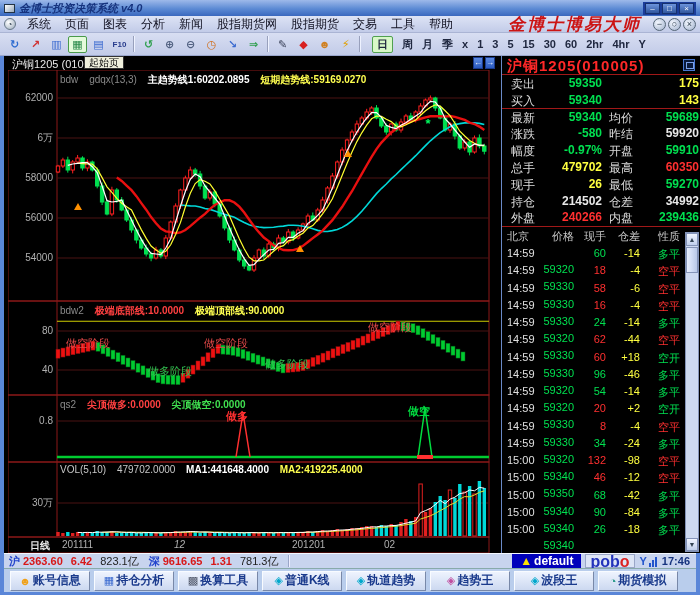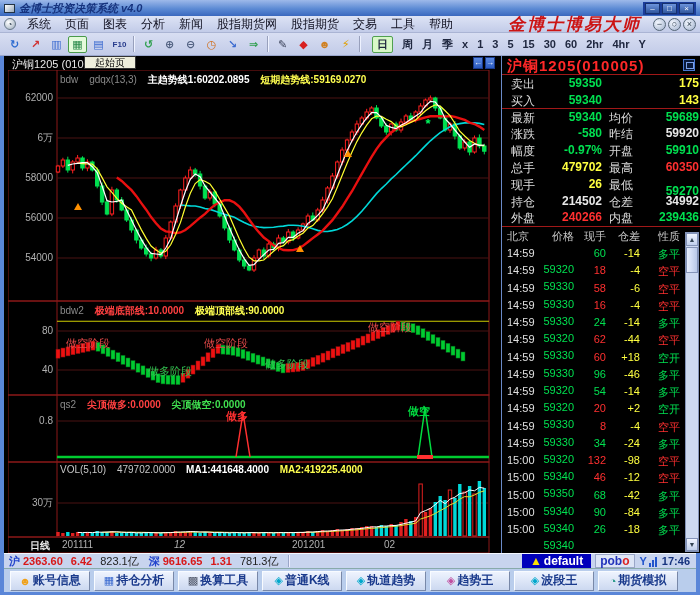--- a/index.html
+++ b/index.html
@@ -38,21 +38,21 @@
   .tbicon.f10 { font-size:8px; letter-spacing:0; }
   .tbsep { width:0; height:16px; border-left:1px solid #98a0bc; border-right:1px solid #eef2ff; margin:0 3px; }
   .periods { display:flex; align-items:center; margin-left:8px; gap:9px; }
   .period { font-size:11px; font-weight:bold; color:#202840; }
   .period.active { background:#d8f8c8; border:1px solid #50a050; padding:0 4px; border-radius:2px; }
   
   .chart-area { position:absolute; left:0; top:56px; width:493px; height:497px; background:#000; }
   .symbolbar { position:absolute; left:0; top:0; width:493px; height:14px; color:#e8e8e8; font-size:11px; }
   .symboltext { position:absolute; left:8px; top:1px; }
   .starttab { position:absolute; left:80px; top:0px; background:#efefdc; border:1px solid #333; color:#000;
-              font-size:10px; padding:0 10px; height:13px; line-height:12px; }
+              font-size:10px; padding:0 4px; height:13px; line-height:12px; }
   .navbtn { position:absolute; top:1px; width:10px; height:12px; background:linear-gradient(180deg,#5c8ae0,#2a5ac0);
             border:1px solid #1a3a8c; color:#fff; font-size:8px; line-height:10px; text-align:center; }
   .phead { position:absolute; font-size:10px; white-space:nowrap; }
   .phead span { margin-right:8px; }
   .ind-name { color:#8a8a8a; }
   .ind-white { color:#ffffff; font-weight:bold; }
   .ind-yellow { color:#ffff50; font-weight:bold; }
   .ind-red { color:#ff4040; font-weight:bold; }
   .ind-green { color:#40e050; font-weight:bold; }
   .ind-gray { color:#c8c8c8; }
@@ -82,21 +82,21 @@
   .vthumb { position:absolute; left:0; top:14px; width:12px; height:26px; background:linear-gradient(90deg,#e8efff,#b8c8e8); border:1px solid #8494b8; }
   
   .statusbar { position:absolute; left:0; top:553px; width:692px; height:15px; background:#c8d4ee;
                border-top:1px solid #f4f8ff; display:flex; align-items:center; font-size:11px; padding-left:5px; }
   .st-ex { color:#2244cc; font-weight:bold; margin-right:3px; }
   .st-num { color:#d81818; font-weight:bold; margin-right:8px; }
   .st-amt { color:#222; margin-right:10px; }
   .st-sep { height:12px; border-left:1px solid #9aa6c8; border-right:1px solid #eef; margin-right:8px; }
   .st-default { margin-left:auto; background:#0000bb; color:#fff; font-weight:bold; font-size:12px; padding:0 8px; height:14px; line-height:14px; }
   .st-default .tri { color:#ffe000; margin-right:2px; }
-  .st-pobo { background:#dde5f6; border:1px solid #9aa6c8; padding:0 4px; margin-left:4px; font-weight:bold; font-size:12px; height:14px; line-height:13px; }
+  .st-pobo { background:#dde5f6; border:1px solid #9aa6c8; padding:0 4px; margin-left:4px; font-weight:bold; font-size:16px; height:14px; line-height:13px; }
   .st-pobo .b { color:#2233bb; } .st-pobo .r { color:#dd2222; }
   .st-signal { margin-left:5px; display:flex; align-items:flex-end; height:12px; }
   .st-signal .y { color:#2255cc; font-weight:bold; font-size:11px; margin-right:1px; }
   .st-signal i { display:inline-block; width:2px; background:#2255cc; margin-left:1px; }
   .st-time { color:#16337e; font-weight:bold; margin:0 6px 0 5px; }
   
   .buttonbar { position:absolute; left:0; top:568px; width:692px; height:24px; background:#b9cdec;
                display:flex; align-items:center; gap:4px; padding-left:6px; border-top:1px solid #8aa; }
   .bbtn { width:80px; height:20px; background:linear-gradient(180deg,#eef3fe,#ccd8f0);
           border:1px solid; border-color:#f8fbff #7888a8 #7888a8 #f8fbff; display:flex; align-items:center;
@@ -648,21 +648,21 @@
         <span class="qrow" style="top: 104px;">
           <span class="ql">总手</span>
           <span class="qv" style="color: rgb(255, 255, 64);">479702</span>
           <span class="ql2">最高</span>
           <span class="qv2" style="color: rgb(255, 48, 48);">60350</span>
         </span>
         <span class="qrow" style="top: 120.8px;">
           <span class="ql">现手</span>
           <span class="qv" style="color: rgb(255, 255, 64);">26</span>
           <span class="ql2">最低</span>
-          <span class="qv2" style="color: rgb(0, 224, 80); margin-top: 7px;">59270</span>
+          <span class="qv2" style="color: rgb(0, 224, 80);">59270</span>
         </span>
         <span class="qrow" style="top: 137.6px;">
           <span class="ql">持仓</span>
           <span class="qv" style="color: rgb(232, 232, 232);">214502</span>
           <span class="ql2">仓差</span>
           <span class="qv2" style="color: rgb(232, 232, 232);">34992</span>
         </span>
         <span class="qrow" style="top: 154.4px;">
           <span class="ql">外盘</span>
           <span class="qv" style="color: rgb(255, 48, 48);">240266</span>

